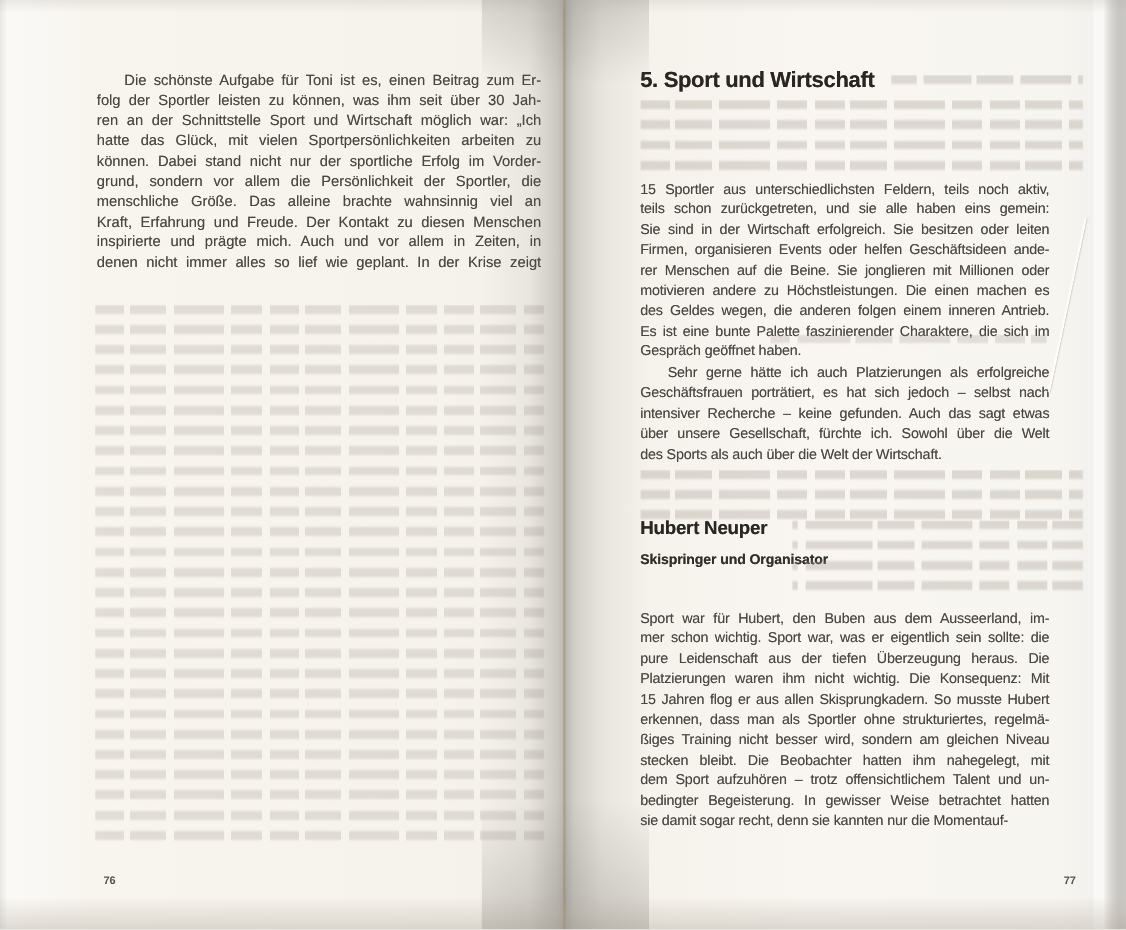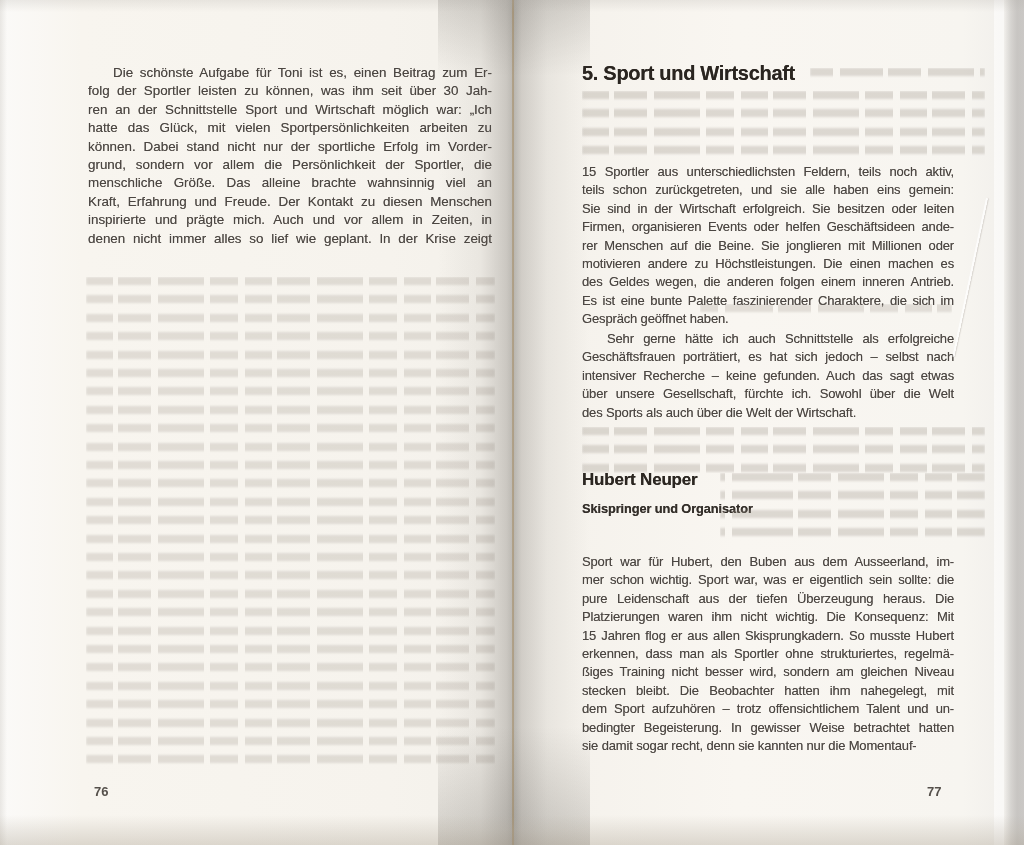--- a/index.html
+++ b/index.html
@@ -18,21 +18,21 @@
   .para.indent-first .line:first-child{text-indent:25px;}
   .body-text{font-size:13.4px;line-height:18.4px;text-shadow:0 0 0.6px rgba(92,86,80,0.65);}
   #page-right .body-text{font-size:13px;letter-spacing:-0.15px;}
 
   .chapter-heading{
     position:absolute;font-weight:700;font-size:20px;letter-spacing:-0.3px;
     color:#2a2520;text-shadow:0 0 0.5px rgba(42,37,32,0.8);
   }
   .person-name{position:absolute;font-weight:700;font-size:17px;color:#2b2621;letter-spacing:-0.2px;text-shadow:0 0 0.5px rgba(43,38,33,0.8);}
   .person-role{position:absolute;font-weight:700;font-size:12.8px;color:#332e29;letter-spacing:-0.1px;text-shadow:0 0 0.4px rgba(51,46,41,0.8);}
-  .pagenum{position:absolute;font-weight:700;font-size:13px;color:#55504b;}
+  .pagenum{position:absolute;font-weight:700;font-size:10px;color:#55504b;margin-top:12px;}
 
   
   .ghost{
     position:absolute;
     background-image:repeating-linear-gradient(180deg,
       rgba(155,147,137,0.34) 0px, rgba(155,147,137,0.34) 8px,
       rgba(155,147,137,0) 8px, rgba(155,147,137,0) 18.4px);
     -webkit-mask-image:repeating-linear-gradient(90deg,#000 0 27px,transparent 27px 32px,#000 32px 65px,transparent 65px 72px,#000 72px 118px,transparent 118px 124px,#000 124px 152px,transparent 152px 159px);
             mask-image:repeating-linear-gradient(90deg,#000 0 27px,transparent 27px 32px,#000 32px 65px,transparent 65px 72px,#000 72px 118px,transparent 118px 124px,#000 124px 152px,transparent 152px 159px);
     filter:blur(0.8px);
@@ -97,21 +97,21 @@
         <div class="line">rer Menschen auf die Beine. Sie jonglieren mit Millionen oder</div>
         <div class="line">motivieren andere zu Höchstleistungen. Die einen machen es</div>
         <div class="line">des Geldes wegen, die anderen folgen einem inneren Antrieb.</div>
         <div class="line">Es ist eine bunte Palette faszinierender Charaktere, die sich im</div>
         <div class="line last">Gespräch geöffnet haben.</div>
       </div>
 
     <div class="ghost soft offset" style="left:188px;top:304px;width:252px;height:14px;"></div>
 
     <div class="para body-text indent-first" style="left:70px;top:330px;width:372px;">
-        <div class="line">Sehr gerne hätte ich auch Schnittstelle als erfolgreiche</div>
+        <div class="line">Sehr gerne hätte ich auch Platzierungen als erfolgreiche</div>
         <div class="line">Geschäftsfrauen porträtiert, es hat sich jedoch – selbst nach</div>
         <div class="line">intensiver Recherche – keine gefunden. Auch das sagt etwas</div>
         <div class="line">über unsere Gesellschaft, fürchte ich. Sowohl über die Welt</div>
         <div class="line last">des Sports als auch über die Welt der Wirtschaft.</div>
       </div>
 
     <div class="ghost med" style="left:70px;top:427px;width:403px;height:46px;"></div>
 
     <div class="person-name" style="left:70px;top:470px;">Hubert Neuper</div>
     <div class="person-role" style="left:70px;top:501px;">Skispringer und Organisator</div>
@@ -125,21 +125,21 @@
         <div class="line">Platzierungen waren ihm nicht wichtig. Die Konsequenz: Mit</div>
         <div class="line">15 Jahren flog er aus allen Skisprungkadern. So musste Hubert</div>
         <div class="line">erkennen, dass man als Sportler ohne strukturiertes, regelmä-</div>
         <div class="line">ßiges Training nicht besser wird, sondern am gleichen Niveau</div>
         <div class="line">stecken bleibt. Die Beobachter hatten ihm nahegelegt, mit</div>
         <div class="line">dem Sport aufzuhören – trotz offensichtlichem Talent und un-</div>
         <div class="line">bedingter Begeisterung. In gewisser Weise betrachtet hatten</div>
         <div class="line last">sie damit sogar recht, denn sie kannten nur die Momentauf-</div>
       </div>
 
-    <div class="pagenum" style="left:415px;top:784px;">77</div>
+    <div class="pagenum" style="left:455px;top:784px;">77</div>
 
     <div class="crease"></div>
   </div>
 
   <div class="gutter"></div>
   <div class="gutter-line"></div>
   <div class="right-white"></div>
   <div class="right-edge"></div>
   <div class="left-edge"></div>
   <div class="top-edge"></div>

